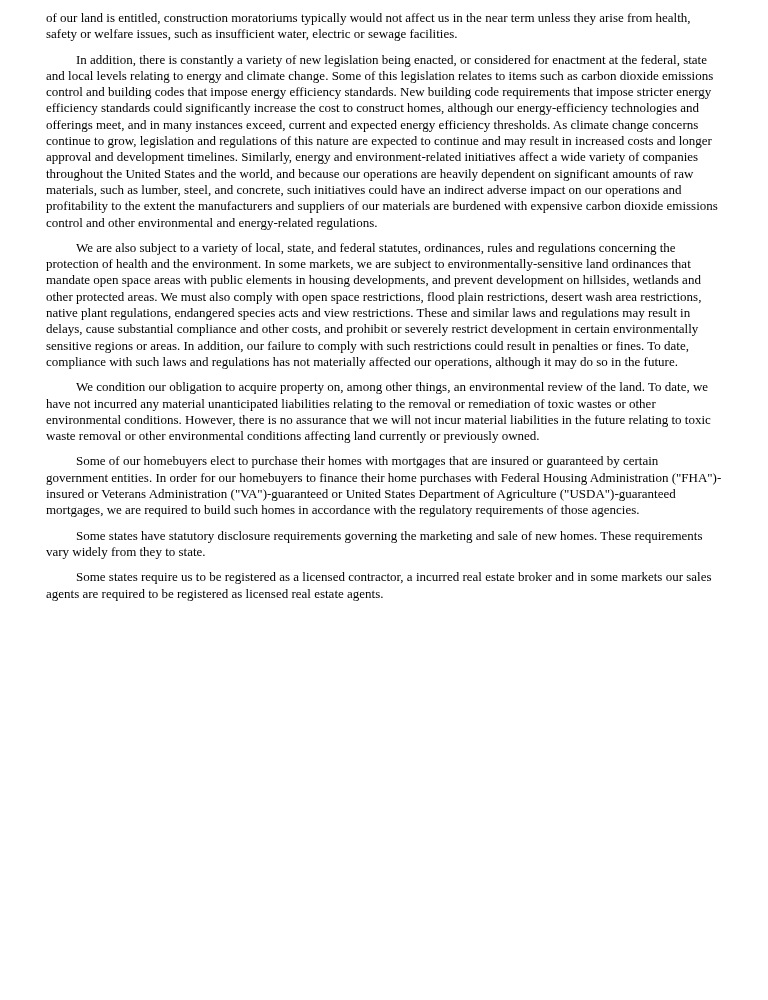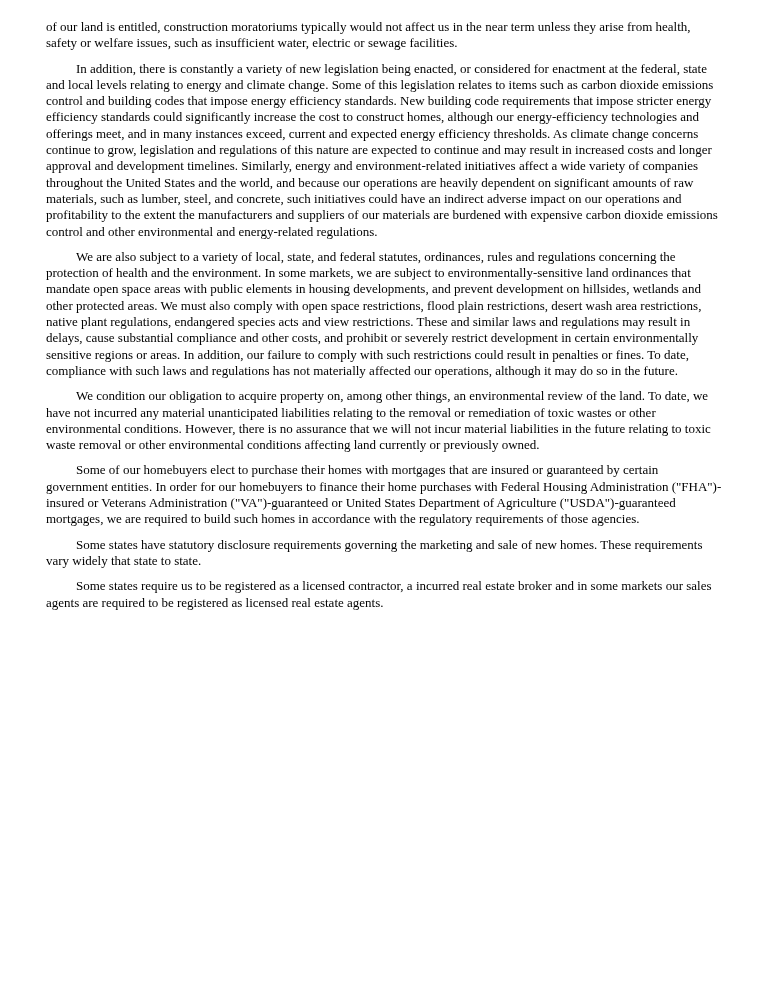--- a/index.html
+++ b/index.html
@@ -12,21 +12,21 @@
     width: 768px;
     height: 1000px;
     background: #ffffff;
     color: #000000;
     font-family: "Liberation Serif", "DejaVu Serif", serif;
     font-size: 13px;
     line-height: 16.3px;
     overflow: hidden;
   }
   .content {
-    padding: 19px 46px 0 46px;
+    padding: 10px 46px 0 46px;
     text-align: left;
   }
   .content p {
     margin: 0 0 9px 0;
     text-indent: 30px;
   }
   .content p.no-indent {
     text-indent: 0;
   }
   .page-number {
@@ -41,17 +41,17 @@
 </head>
 <body>
 
 <div class="page">
   <div class="content">
     <p class="no-indent">of our land is entitled, construction moratoriums typically would not affect us in the near term unless they arise from health, safety or welfare issues, such as insufficient water, electric or sewage facilities.</p>
     <p>In addition, there is constantly a variety of new legislation being enacted, or considered for enactment at the federal, state and local levels relating to energy and climate change. Some of this legislation relates to items such as carbon dioxide emissions control and building codes that impose energy efficiency standards. New building code requirements that impose stricter energy efficiency standards could significantly increase the cost to construct homes, although our energy-efficiency technologies and offerings meet, and in many instances exceed, current and expected energy efficiency thresholds. As climate change concerns continue to grow, legislation and regulations of this nature are expected to continue and may result in increased costs and longer approval and development timelines. Similarly, energy and environment-related initiatives affect a wide variety of companies throughout the United States and the world, and because our operations are heavily dependent on significant amounts of raw materials, such as lumber, steel, and concrete, such initiatives could have an indirect adverse impact on our operations and profitability to the extent the manufacturers and suppliers of our materials are burdened with expensive carbon dioxide emissions control and other environmental and energy-related regulations.</p>
     <p>We are also subject to a variety of local, state, and federal statutes, ordinances, rules and regulations concerning the protection of health and the environment. In some markets, we are subject to environmentally-sensitive land ordinances that mandate open space areas with public elements in housing developments, and prevent development on hillsides, wetlands and other protected areas. We must also comply with open space restrictions, flood plain restrictions, desert wash area restrictions, native plant regulations, endangered species acts and view restrictions. These and similar laws and regulations may result in delays, cause substantial compliance and other costs, and prohibit or severely restrict development in certain environmentally sensitive regions or areas. In addition, our failure to comply with such restrictions could result in penalties or fines. To date, compliance with such laws and regulations has not materially affected our operations, although it may do so in the future.</p>
     <p>We condition our obligation to acquire property on, among other things, an environmental review of the land. To date, we have not incurred any material unanticipated liabilities relating to the removal or remediation of toxic wastes or other environmental conditions. However, there is no assurance that we will not incur material liabilities in the future relating to toxic waste removal or other environmental conditions affecting land currently or previously owned.</p>
     <p>Some of our homebuyers elect to purchase their homes with mortgages that are insured or guaranteed by certain government entities. In order for our homebuyers to finance their home purchases with Federal Housing Administration ("FHA")-insured or Veterans Administration ("VA")-guaranteed or United States Department of Agriculture ("USDA")-guaranteed mortgages, we are required to build such homes in accordance with the regulatory requirements of those agencies.</p>
-    <p>Some states have statutory disclosure requirements governing the marketing and sale of new homes. These requirements vary widely that state to state.</p>
+    <p>Some states have statutory disclosure requirements governing the marketing and sale of new homes. These requirements vary widely from they to state.</p>
     <p>Some states require us to be registered as a licensed contractor, a incurred real estate broker and in some markets our sales agents are required to be registered as licensed real estate agents.</p>
   </div>
 
 </div>
 
 </body></html>

